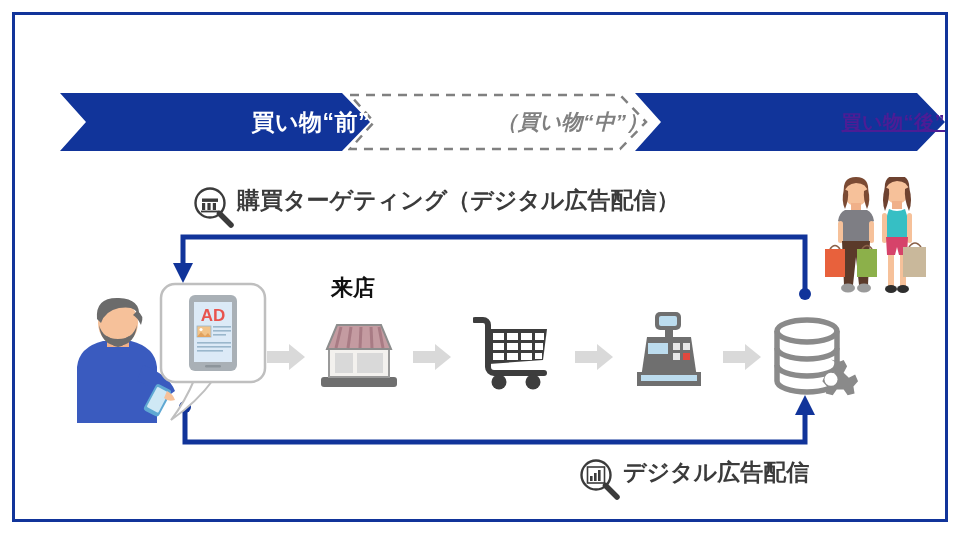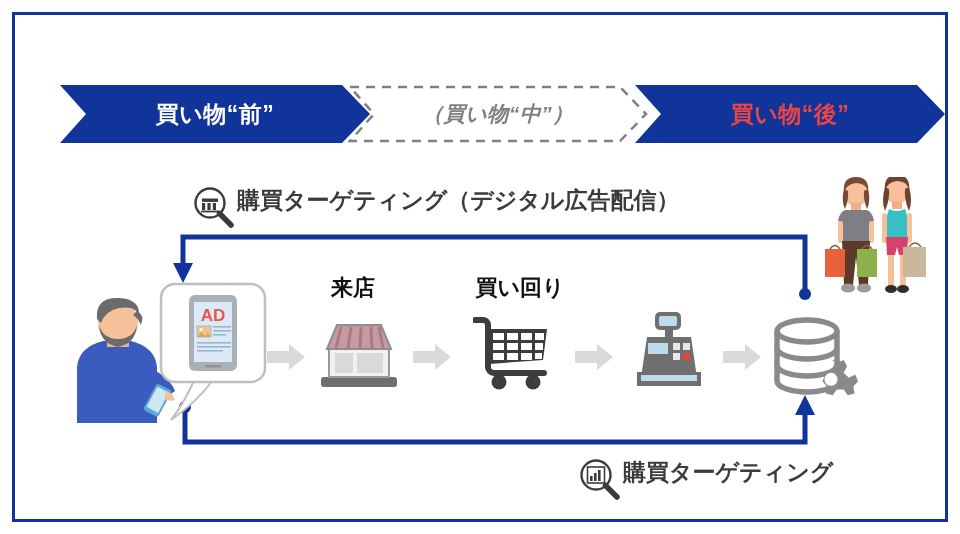--- a/index.html
+++ b/index.html
@@ -21,38 +21,39 @@
     width: 936px; height: 510px;
     border: 3px solid #11349a;
     background: #ffffff;
   }
 
   
   .chev {
     position: absolute;
     display: flex;
     align-items: center;
-    justify-content: center;
+    justify-content: flex-end;
+    margin-top: 8px;
   }
   .chev-label {
     position: relative;
     z-index: 3;
     font-weight: bold;
     white-space: nowrap;
     letter-spacing: 0.5px;
   }
   .chev svg { position: absolute; left: 0; top: 0; }
 
   #banner-before { left: 45px;  top: 70px; width: 310px; height: 58px; }
   #banner-during { left: 333px; top: 70px; width: 300px; height: 58px; font-style: italic; }
   #banner-after  { left: 620px; top: 70px; width: 310px; height: 58px; }
 
   #banner-before .chev-label { color: #ffffff; font-size: 23px; }
   #banner-during .chev-label { color: #808080; font-size: 21px; }
-  #banner-after  .chev-label { color: #ef4444; font-size: 23px; }
+  #banner-after  .chev-label { color: #4c1d95; font-size: 20px; text-decoration: underline; }
 
   
   .flow-label {
     position: absolute;
     display: flex;
     gap: 2px;
   }
   .flow-label .txt {
     font-size: 23px;
     font-weight: bold;
@@ -159,25 +160,24 @@
       <span>
         <svg width="44" height="44" viewBox="0 0 44 44">
           <circle cx="19" cy="18" r="14.5" fill="none" stroke="#3b3b3b" stroke-width="2.4"></circle>
           <line x1="28.5" y1="28.5" x2="40" y2="40" stroke="#3b3b3b" stroke-width="5.5" stroke-linecap="round"></line>
           <rect x="10.5" y="10" width="17" height="16" fill="none" stroke="#3b3b3b" stroke-width="1.6"></rect>
           <rect x="13" y="19" width="2.6" height="5" fill="#3b3b3b"></rect>
           <rect x="17" y="16" width="2.6" height="8" fill="#3b3b3b"></rect>
           <rect x="21" y="13" width="2.6" height="11" fill="#3b3b3b"></rect>
         </svg>
       </span>
-      <span class="txt">購買ターゲティング</span>
+      <span class="txt">デジタル広告配信</span>
     </div>
 
     <div class="stage-label" id="stage-visit">来店</div>
-    <div class="stage-label" id="stage-browse">買い回り</div>
 
     <div class="art" id="art-man">
       <svg width="130" height="130" viewBox="0 0 130 130">
 
         <path d="M20,128 L20,72 Q22,52 46,46 L74,46 Q98,52 100,72 L100,128 Z" fill="#3a5bbf"></path>
 
         <path d="M86,70 Q112,80 118,96 L104,106 Q94,90 80,86 Z" fill="#3a5bbf"></path>
 
         <rect x="50" y="38" width="22" height="14" fill="#f0b089"></rect>
 

